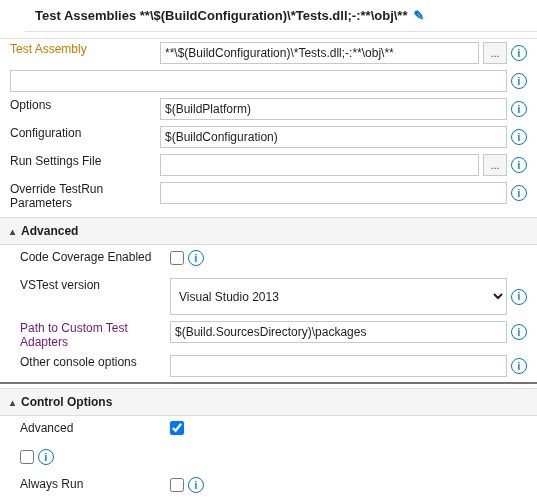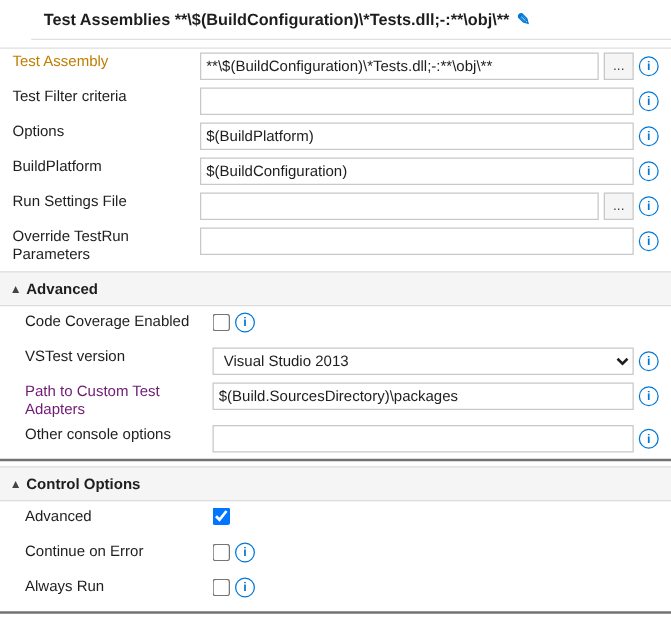--- a/index.html
+++ b/index.html
@@ -116,21 +116,21 @@
       color: #444;
     }
 
     .section-content {
       padding: 2px 0 2px 10px;
       border-bottom: 2px solid #737373;
     }
 
     .form-select {
       flex: 1;
-      height: 22px;
+      height: 37px;
       border: 1px solid #c8c8c8;
       font-size: 12px;
       color: #1e1e1e;
       background: #fff;
       outline: none;
       padding: 0 4px;
     }
 
     .checkbox-wrap {
       display: flex;
@@ -160,37 +160,36 @@
   <div id="field-test-assembly" class="form-row top-border">
     <span class="form-label">Test Assembly</span>
     <div class="form-control-wrap">
       <input type="text" class="form-input" value="**\$(BuildConfiguration)\*Tests.dll;-:**\obj\**" style="">
       <button class="btn-browse">...</button>
       <div class="info-icon">i</div>
     </div>
   </div>
 
   <div class="form-row">
-    <span class="form-label normal">Test Filter criteria</span>
     <div class="form-control-wrap">
       <input type="text" class="form-input" value="" style="">
       <div class="info-icon">i</div>
     </div>
   </div>
 
   <div class="form-row">
     <span class="form-label normal">Options</span>
     <div class="form-control-wrap">
       <input type="text" class="form-input" value="$(BuildPlatform)" style="">
       <div class="info-icon">i</div>
     </div>
   </div>
 
   <div class="form-row">
-    <span class="form-label normal">BuildPlatform</span>
+    <span class="form-label normal">Configuration</span>
     <div class="form-control-wrap">
       <input type="text" class="form-input" value="$(BuildConfiguration)" style="">
       <div class="info-icon">i</div>
     </div>
   </div>
 
   <div class="form-row">
     <span class="form-label normal">Run Settings File</span>
     <div class="form-control-wrap">
       <input type="text" class="form-input" value="" style="">
@@ -264,21 +263,20 @@
     <div class="form-row">
       <span class="form-label normal">Advanced</span>
       <div class="form-control-wrap">
         <div class="checkbox-wrap">
           <input type="checkbox" checked="" style="">
         </div>
       </div>
     </div>
 
     <div class="form-row">
-      <span class="form-label normal">Continue on Error</span>
       <div class="form-control-wrap">
         <div class="checkbox-wrap">
           <input type="checkbox" style="">
         </div>
         <div class="info-icon">i</div>
       </div>
     </div>
 
     <div class="form-row">
       <span class="form-label normal">Always Run</span>

